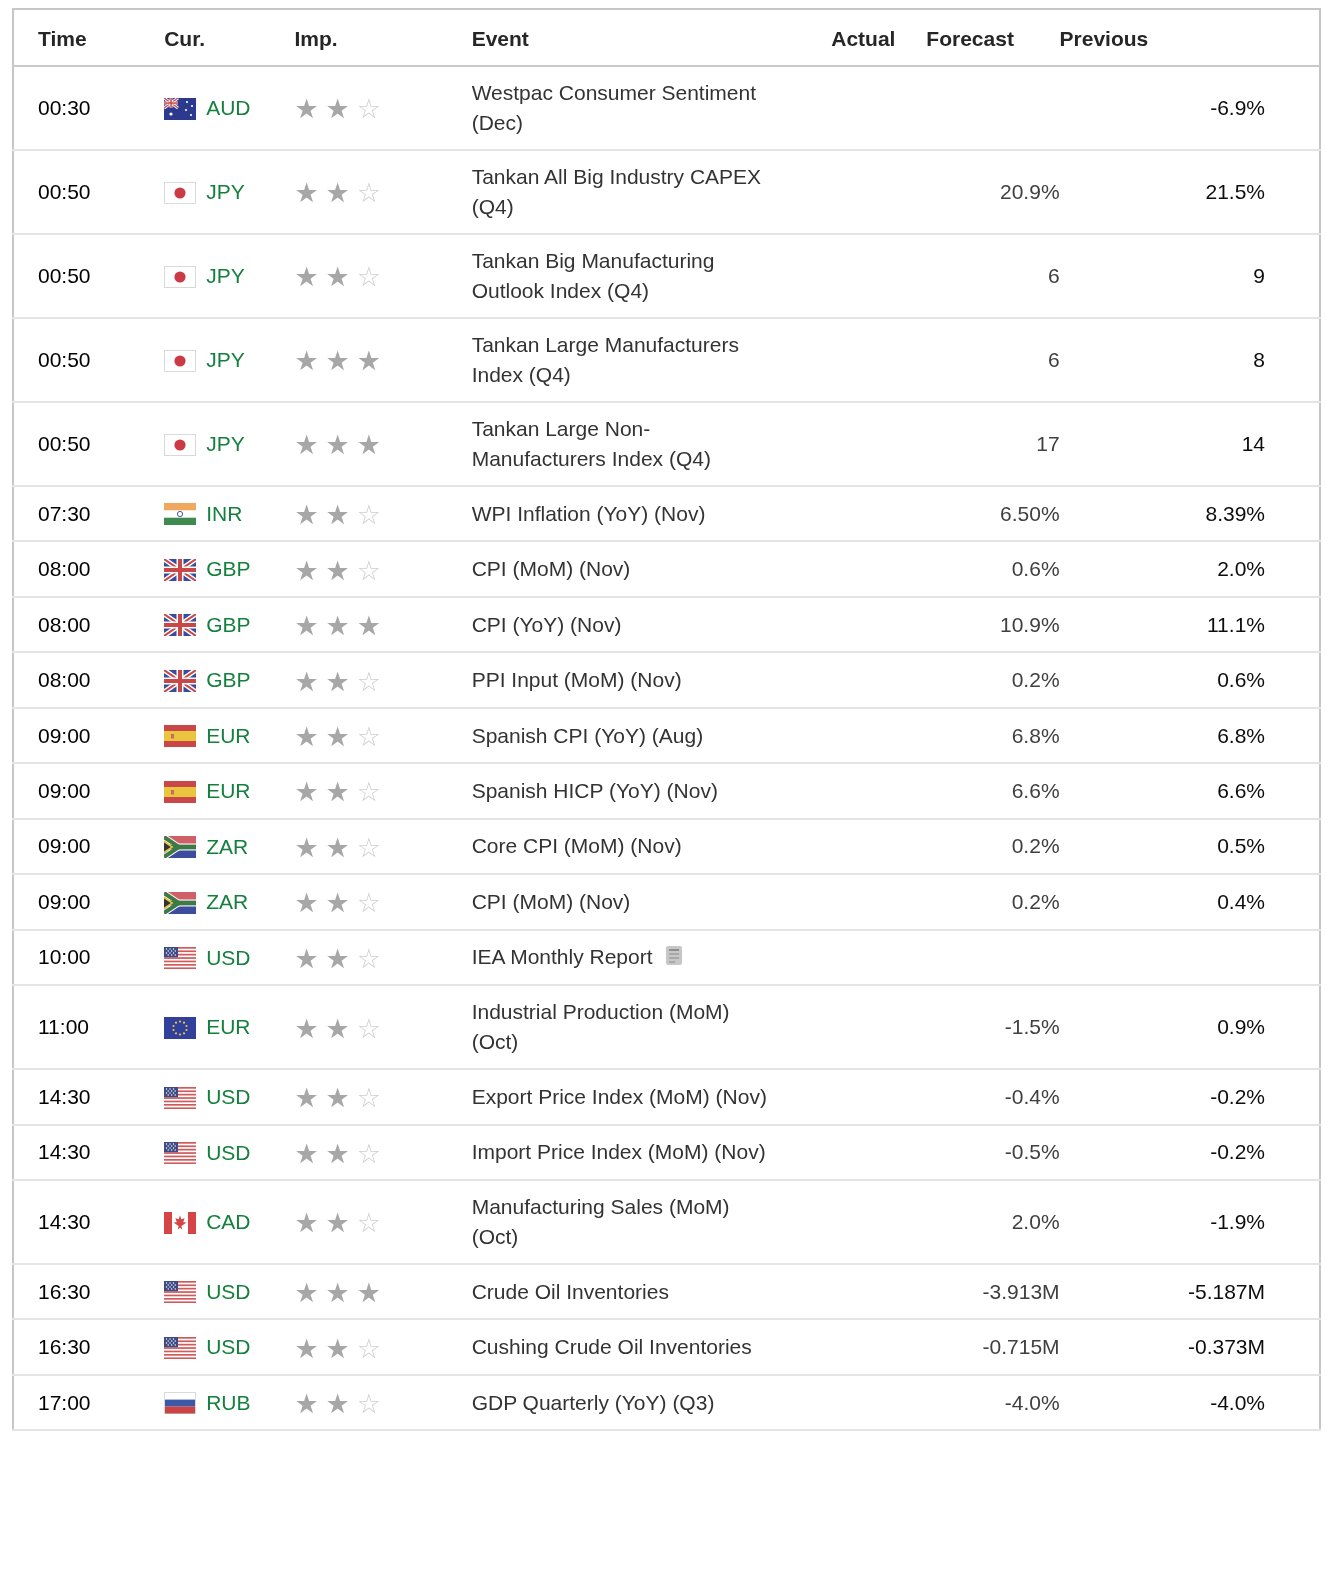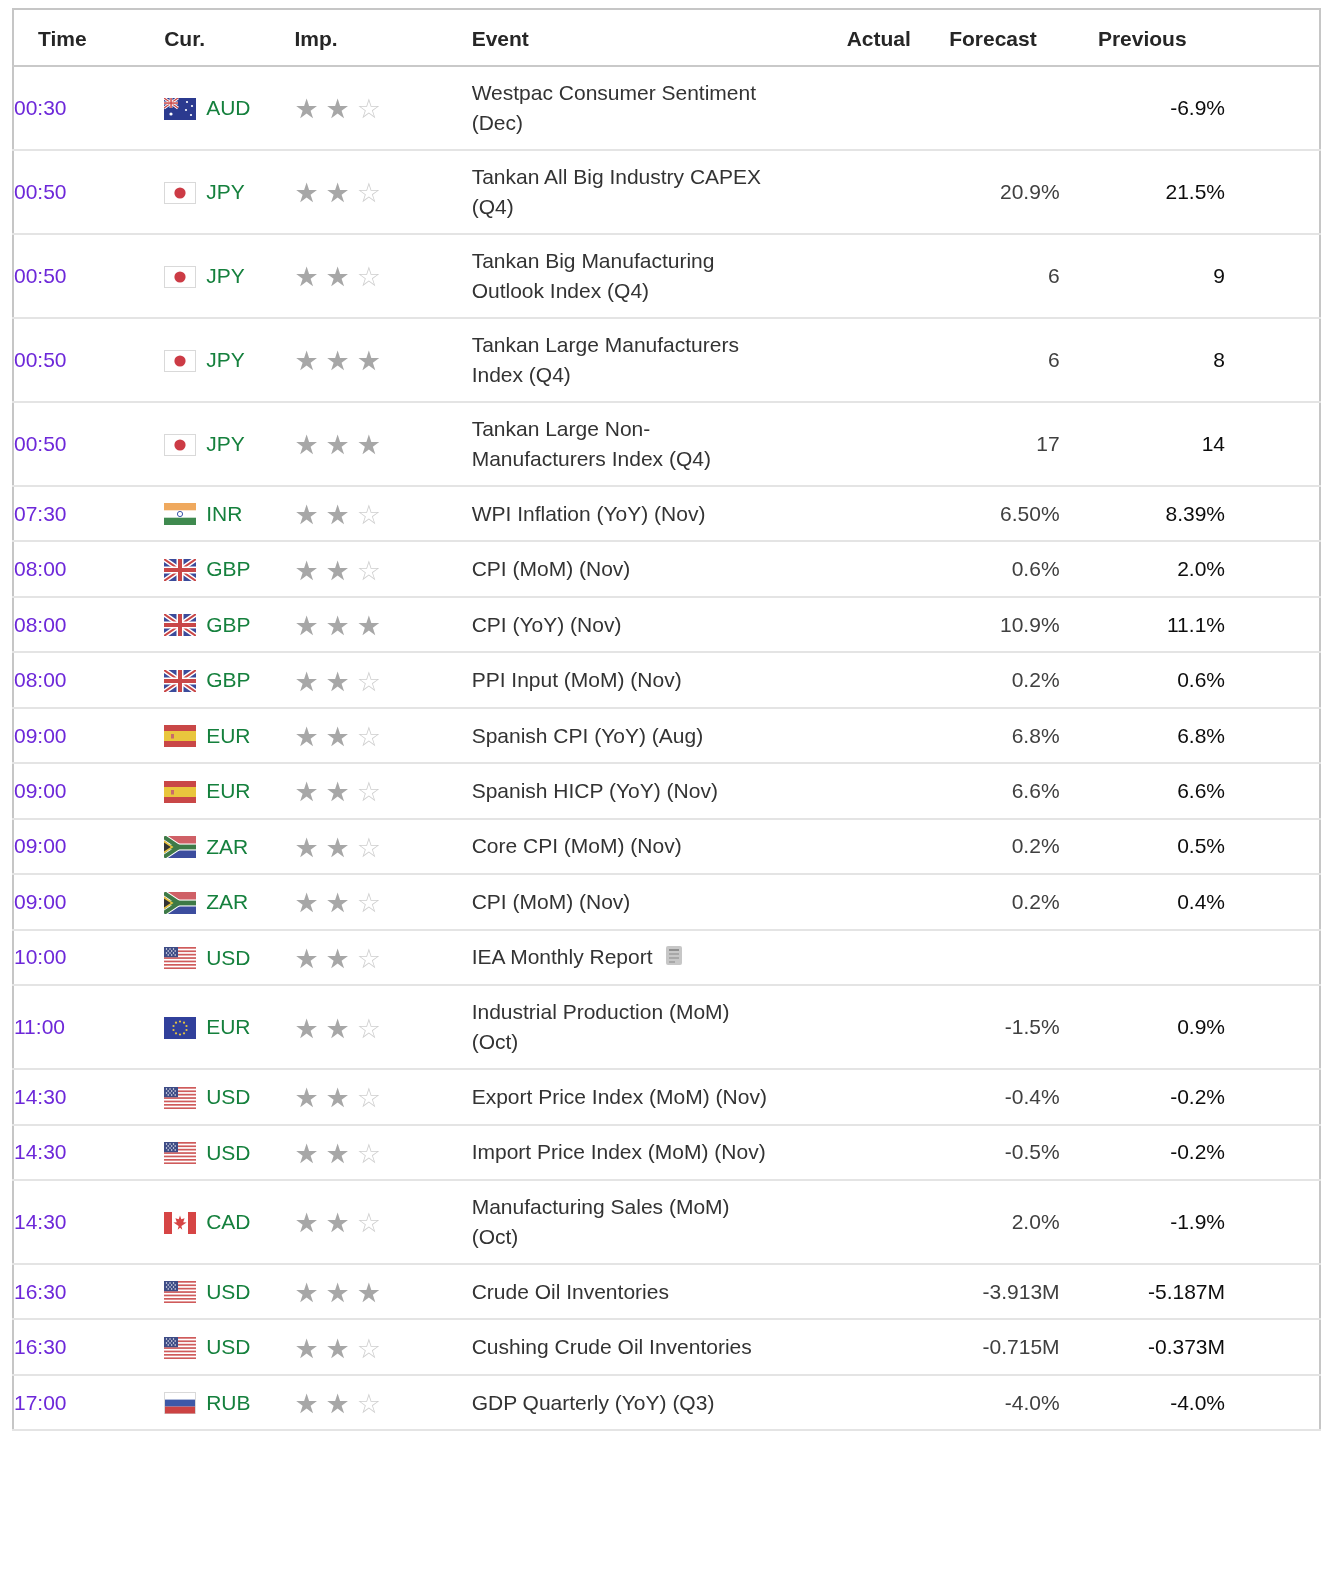--- a/index.html
+++ b/index.html
@@ -11,43 +11,43 @@
   }
   td,th{box-sizing:border-box; vertical-align:middle; font-size:21px; line-height:30px; padding:11px 0;}
   thead th{
     font-weight:bold; color:#262626; text-align:left; padding-top:14px; padding-bottom:11px;
     border-bottom:2px solid #c9c9c9; background:#fff;
   }
   th.h-time{padding-left:24px;}
   th.h-cur{padding-left:22px;}
   th.h-imp{padding-left:22px;}
   th.h-event{padding-left:22px;}
-  th.h-actual, th.h-forecast, th.h-previous{text-align:center;}
+  th.h-actual, th.h-forecast, th.h-previous{text-align:left;}
   th.h-previous{padding-right:94px;}
   tr.date-row td{
     background:#efefef; color:#3e4a57; font-weight:bold; text-align:center;
     padding:6px 0; border-bottom:2px solid #c9c9c9;
   }
   tr.event-row td{border-bottom:2px solid #e4e4e4;}
-  td.c-time{color:#6d28d9;}
+  td.c-time{padding-left:24px; color:#000000;}
   td.c-cur{padding-left:22px; color:#15803d; white-space:nowrap;}
   td.c-cur .flag{display:inline-block; width:32px; height:22px; vertical-align:middle; margin-right:10px; line-height:0;}
   td.c-cur .flag svg{display:block;}
   td.c-cur .cur-code{vertical-align:middle;}
   td.c-imp{padding-left:22px; white-space:nowrap;}
   .star{font-family:"DejaVu Sans", sans-serif; font-size:27px; line-height:22px; margin-right:7px; vertical-align:middle;}
   .star.filled{color:#a7a7a7;}
   .star.empty{color:#cfcfcf;}
   td.c-event{padding-left:22px; padding-right:54px;}
   td.c-event a{color:#333; text-decoration:none; cursor:pointer;}
   td.c-event .report-ic{display:inline-block; width:24px; height:24px; vertical-align:-4px; margin-left:10px;}
   td.c-actual, td.c-forecast, td.c-previous{text-align:right; white-space:nowrap;}
   td.c-actual{color:#4f4f4f;}
   td.c-forecast{color:#404040;margin-top:20px;}
-  td.c-previous{color:#0d0d0d; padding-right:94px;}
+  td.c-previous{color:#0d0d0d; padding-right:54px;}
 </style>
 </head>
 <body>
 
 <div class="wrap">
   <table class="cal">
     <colgroup>
       <col style="width:129px">
         <col style="width:130px">
         <col style="width:177px">

